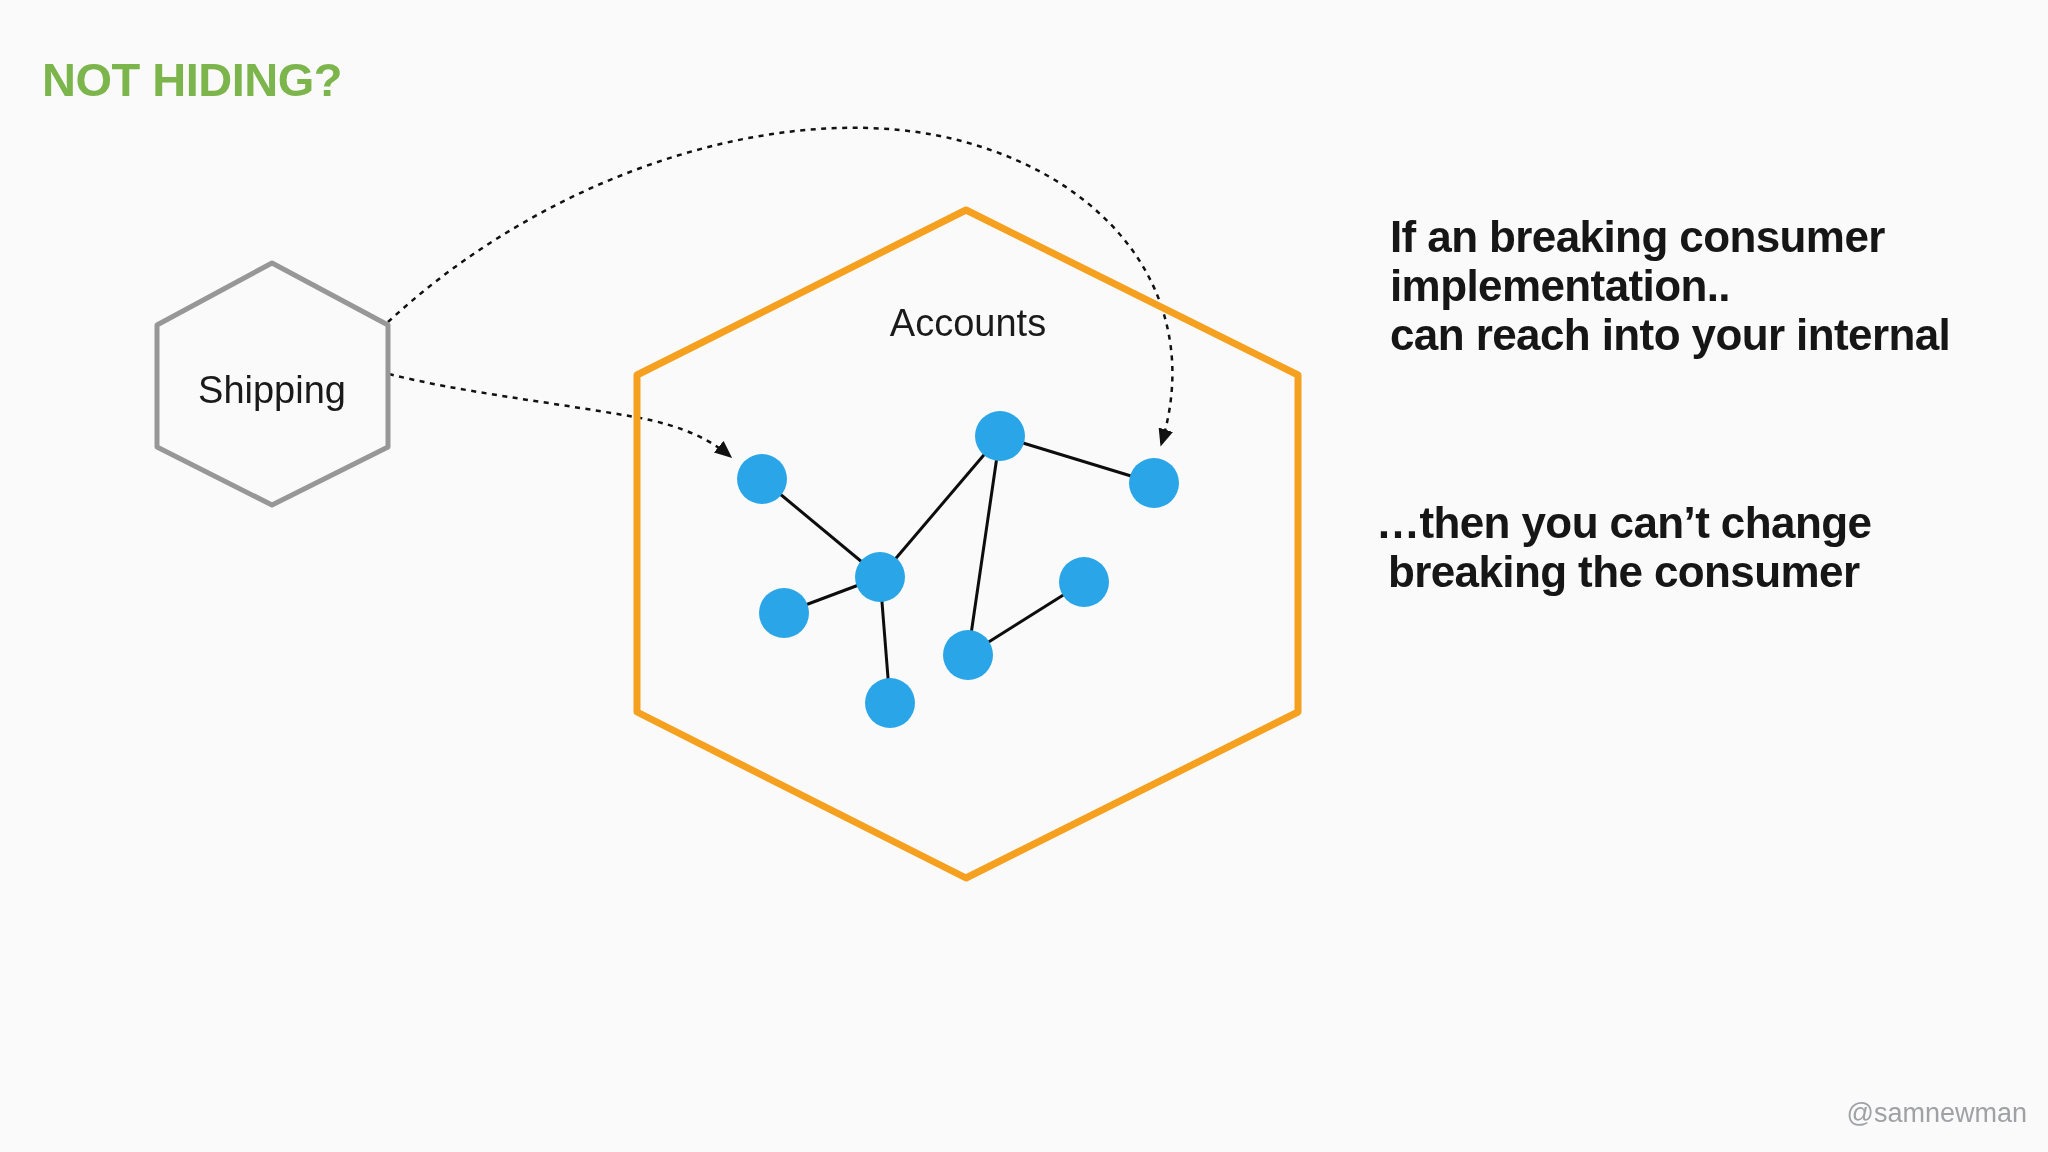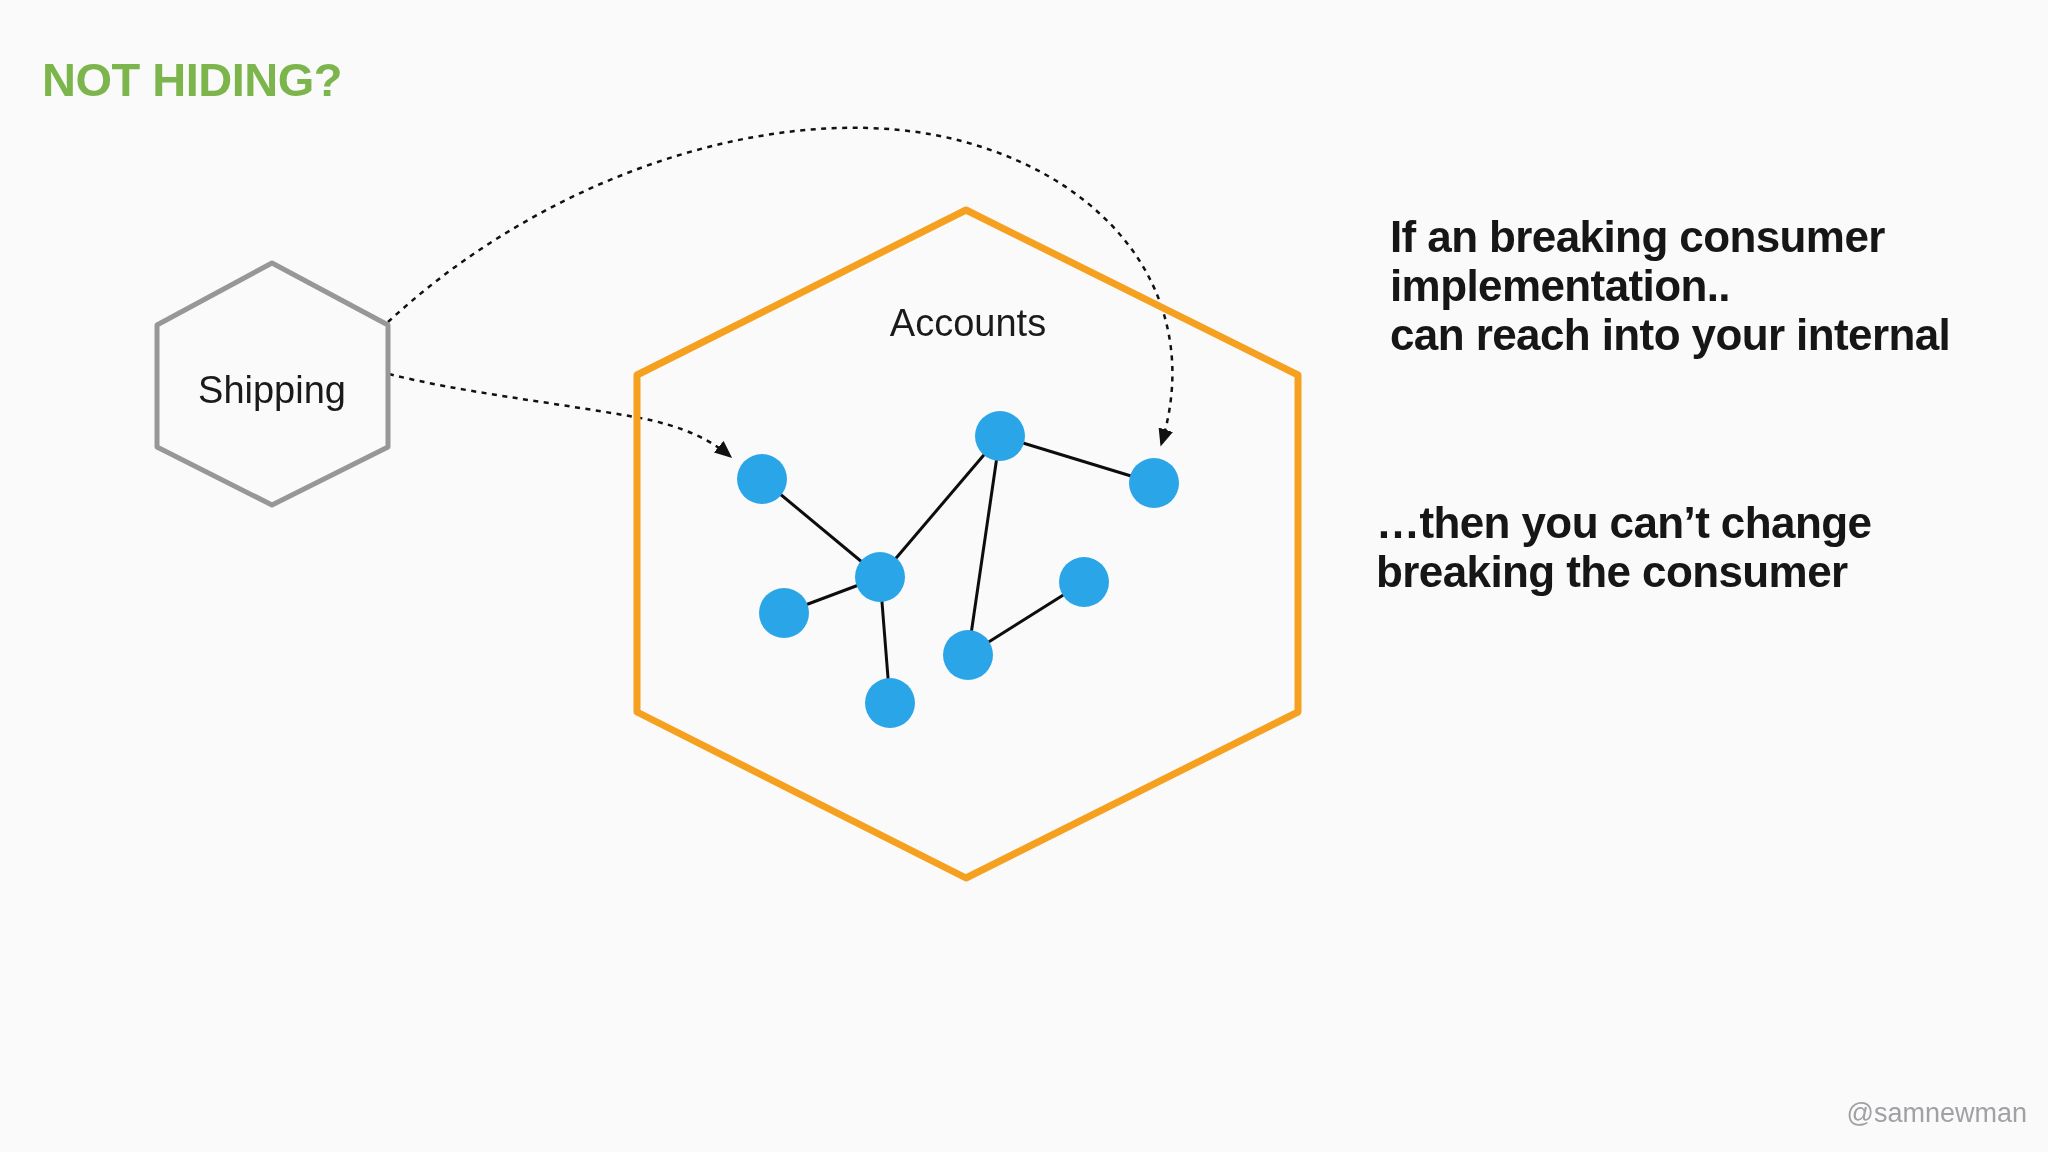--- a/index.html
+++ b/index.html
@@ -37,21 +37,21 @@
     position:absolute;
     font-weight:bold;
     color:#161616;
     font-size:44px;
     line-height:49px;
     letter-spacing:-0.6px;
     white-space:nowrap;
   }
   .text-block span{display:block;}
   #upstream-text{left:1390px;top:212px;}
-  #consequence-text{left:1376px;top:498px;}
+  #consequence-text{left:1376px;top:498px;text-align:center;}
   .watermark{
     position:absolute;
     right:21px;top:1098px;
     font-size:27px;
     color:#9FA1A4;
   }
 </style>
 </head>
 <body>
 

